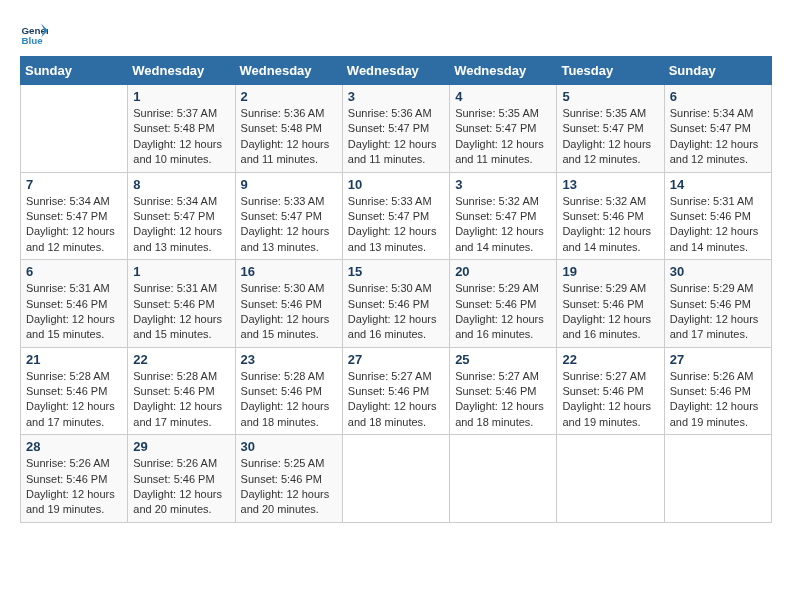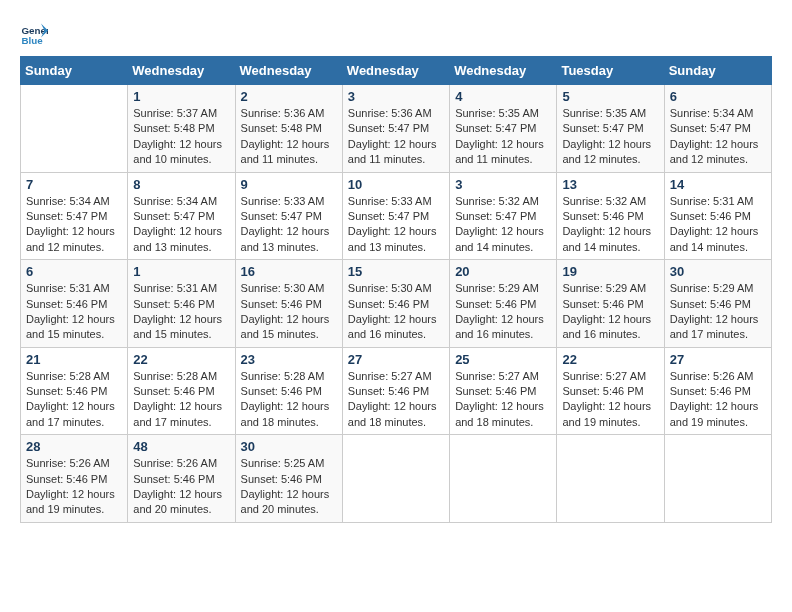--- a/index.html
+++ b/index.html
@@ -285,21 +285,21 @@
       </td>
       </tr>
       <tr>
         <td>
         <span class="day-number">28</span>
         <div class="day-info">
           Sunrise: 5:26 AM<br>Sunset: 5:46 PM<br>Daylight: 12 hours and 19 minutes.
         </div>
       </td>
         <td>
-        <span class="day-number">48</span>
+        <span class="day-number">29</span>
         <div class="day-info">
           Sunrise: 5:26 AM<br>Sunset: 5:46 PM<br>Daylight: 12 hours and 20 minutes.
         </div>
       </td>
         <td>
         <span class="day-number">30</span>
         <div class="day-info">
           Sunrise: 5:25 AM<br>Sunset: 5:46 PM<br>Daylight: 12 hours and 20 minutes.
         </div>
       </td>

